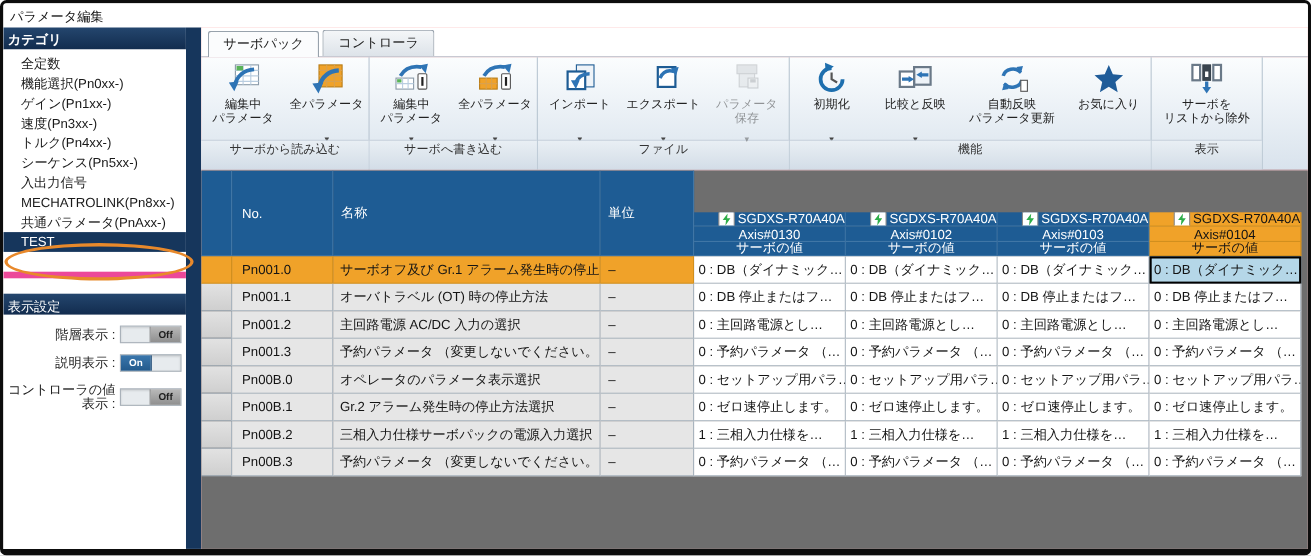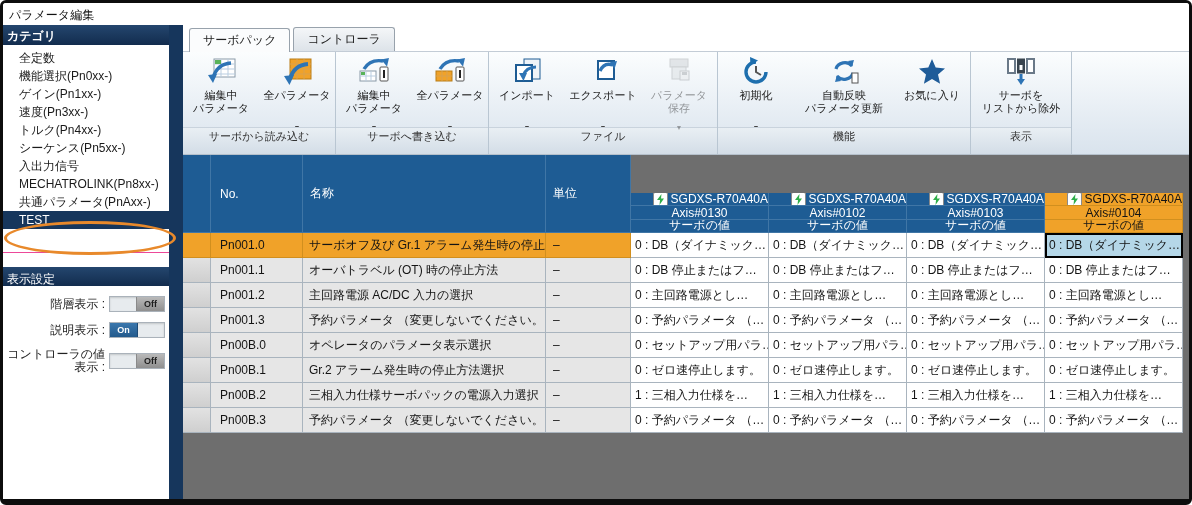--- a/index.html
+++ b/index.html
@@ -4,21 +4,21 @@
 <style>
   * { margin:0; padding:0; box-sizing:border-box; }
   html,body { width:1192px; height:505px; background:#fff; font-family:"Liberation Sans","DejaVu Sans",sans-serif; }
   .window { width:1192px; height:505px; border:3px solid #0d0d0d; border-bottom-width:6px; border-radius:6px; background:#fff; overflow:hidden; display:flex; flex-direction:column; }
   .titlebar { height:22px; background:#fff; font-size:12px; color:#111; padding:4px 13px 0 6px; }
   .content { flex:1; display:flex; position:relative; }
 
   
   .sidebar { width:166px; background:#fff; position:relative; display:flex; flex-direction:column; }
   .cat-header { height:20px; background:linear-gradient(#24466e,#122c4e); color:#fff; font-size:12px; font-weight:bold; padding:3px 0 0 4px; }
-  .cat-list { height:208px; background:#fff; border-bottom:1px solid #ec4899; padding-top:4px; }
+  .cat-list { height:208px; background:#fff; border-bottom:6px solid #ec4899; padding-top:4px; }
   .cat-item { height:18px; font-size:12px; color:#1a1a1a; padding-left:16px; line-height:18px; white-space:nowrap; overflow:hidden; }
   .cat-item.sel { background:#16365c; color:#fff; }
   .ellipse { position:absolute; left:1px; top:196px; width:172px; height:34px; border:3px solid #e8892b; border-radius:50%; pointer-events:none; z-index:6; }
   .disp-header { margin-top:14px; height:19px; background:linear-gradient(#24466e,#122c4e); color:#fff; font-size:12px; font-weight:normal; padding:4px 0 0 4px; }
   .set-row { display:flex; align-items:center; margin-top:10px; }
   .set-label { width:102px; font-size:12px; color:#222; text-align:right; white-space:pre-line; line-height:13px; }
   .toggle { width:56px; height:16px; margin-left:4px; border:1px solid #aab2ba; background:#e7ebee; position:relative; box-shadow:inset 0 1px 2px rgba(0,0,0,.15); }
   .knob { position:absolute; top:0; width:28px; height:14px; font-size:9px; font-weight:bold; text-align:center; line-height:14px; }
   .toggle.off .knob { right:0; background:linear-gradient(#b9b9b9,#8f8f8f); color:#1d1d1d; border-left:1px solid #8a8a8a; }
   .toggle.on  .knob { left:0;  background:linear-gradient(#3a77ad,#235a8c); color:#fff; border-right:1px solid #1d4a75; }
@@ -237,20 +237,34 @@
               <div class="icn">
                 <svg width="34" height="32" viewBox="0 0 34 32">
                     <path d="M27 16 A10 10 0 1 1 17 6" stroke="#1e6fae" stroke-width="3.4" fill="none"></path>
                     <path d="M11 1 l8 3.5 -7.5 5 z" fill="#1e6fae"></path>
                     <path d="M17 10 v6 l5 3" stroke="#555" stroke-width="2" fill="none"></path>
                   </svg>
               </div>
               <div class="blabel">初期化</div>
               <div class="drop"></div>
             </div>
+            <div class="rbtn">
+              <div class="icn">
+                <svg width="36" height="30" viewBox="0 0 36 30">
+                    <rect x="17" y="4" width="15" height="16" fill="#eef3f8" stroke="#6a7988" stroke-width="2"></rect>
+                    <rect x="4" y="8" width="13" height="14" fill="#fff" stroke="#6a7988" stroke-width="2"></rect>
+                    <path d="M6 15 h7" stroke="#2e74b5" stroke-width="3"></path>
+                    <path d="M17 15 l-5 -3 v6 z" fill="#2e74b5"></path>
+                    <path d="M30 11 h-7" stroke="#2e74b5" stroke-width="3"></path>
+                    <path d="M19 11 l5 -3 v6 z" fill="#2e74b5"></path>
+                  </svg>
+              </div>
+              <div class="blabel">比較と反映</div>
+              <div class="drop"></div>
+            </div>
             <div class="rbtn w96">
               <div class="icn">
                 <svg width="34" height="30" viewBox="0 0 34 30">
                     <path d="M9 12 A9 8 0 0 1 25 9" stroke="#2e74b5" stroke-width="3.2" fill="none"></path>
                     <path d="M27 3 l-6 1 4 6 z" fill="#2e74b5"></path>
                     <path d="M26 16 A9 8 0 0 1 10 19" stroke="#2e74b5" stroke-width="3.2" fill="none"></path>
                     <path d="M8 25 l6 -1 -4 -6 z" fill="#2e74b5"></path>
                     <rect x="25" y="16" width="6" height="10" fill="#fff" stroke="#555"></rect>
                   </svg>
               </div>

